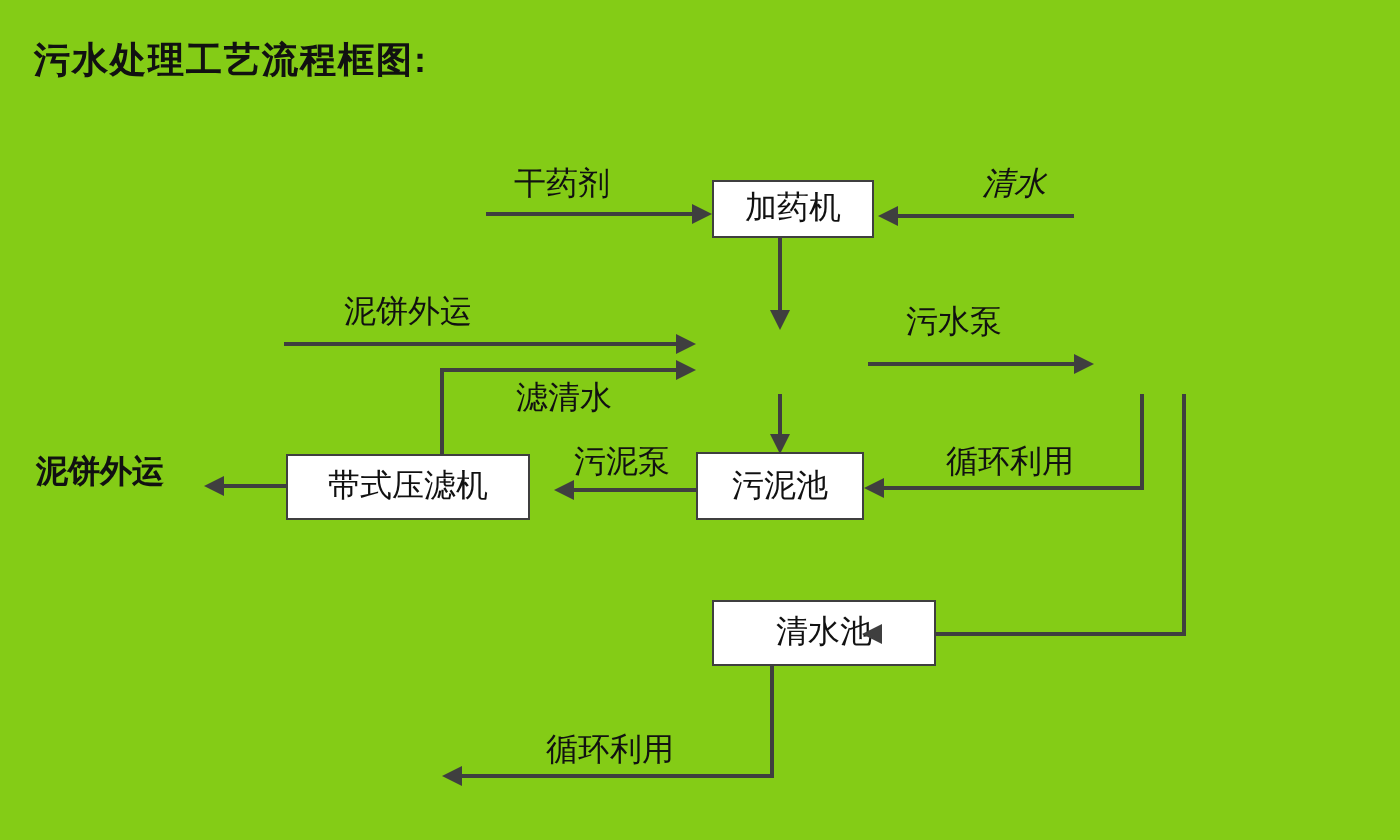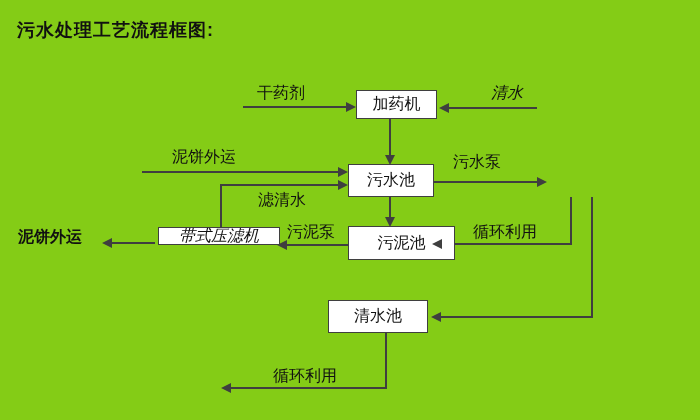--- a/index.html
+++ b/index.html
@@ -73,28 +73,27 @@
 </style>
 </head>
 <body>
 
 <div class="canvas">
 
   <div class="title">污水处理工艺流程框图:</div>
 
   <div class="node" style="left:356px; top:90px; width:81px; height:29px;">加药机</div>
 
-  <div class="node" style="left:348px; top:164px; width:86px; height:33px;">污水池</div>
 
 
-  <div class="node" style="left:348px; top:226px; width:107px; height:34px;">污泥池</div>
+  <div class="node" style="left:348px; top:226px; width:84px; height:34px;">污泥池</div>
 
-  <div class="node" style="left:158px; top:227px; width:122px; height:18px;font-style:italic;">带式压滤机</div>
+  <div class="node" style="left:143px; top:227px; width:122px; height:33px;">带式压滤机</div>
 
-  <div class="node" style="left:328px; top:300px; width:100px; height:33px;">清水池</div>
+  <div class="node" style="left:356px; top:300px; width:112px; height:33px;">清水池</div>
 
   <div class="flabel" style="left:257px; top:84px;">干药剂</div>
 
   <div class="flabel" style="left:491px; top:84px;font-style:italic;">清水</div>
 
   <div class="flabel" style="left:172px; top:148px;">泥饼外运</div>
 
   <div class="flabel" style="left:453px; top:153px;">污水泵</div>
 
   <div class="flabel" style="left:258px; top:191px;">滤清水</div>

